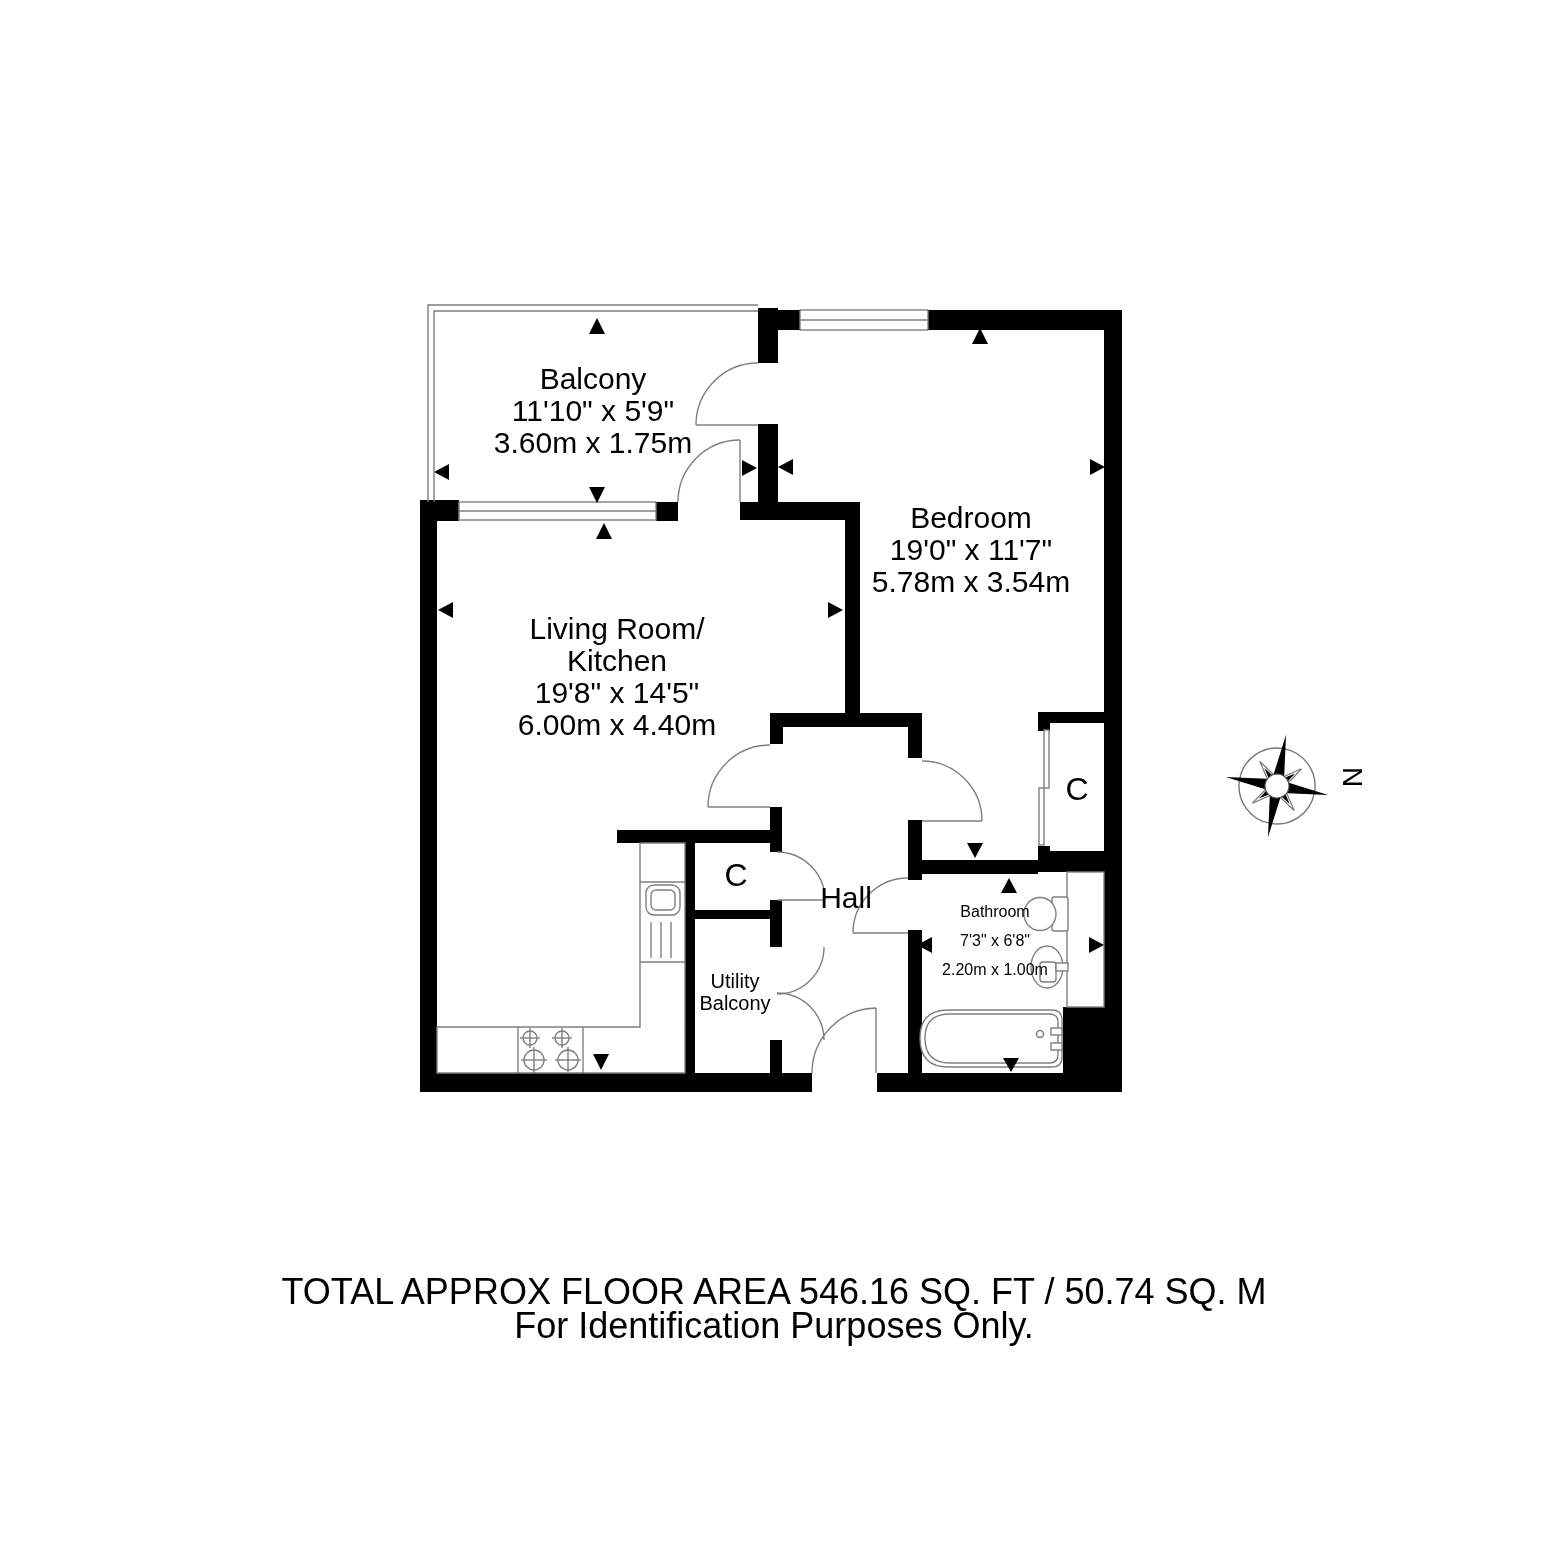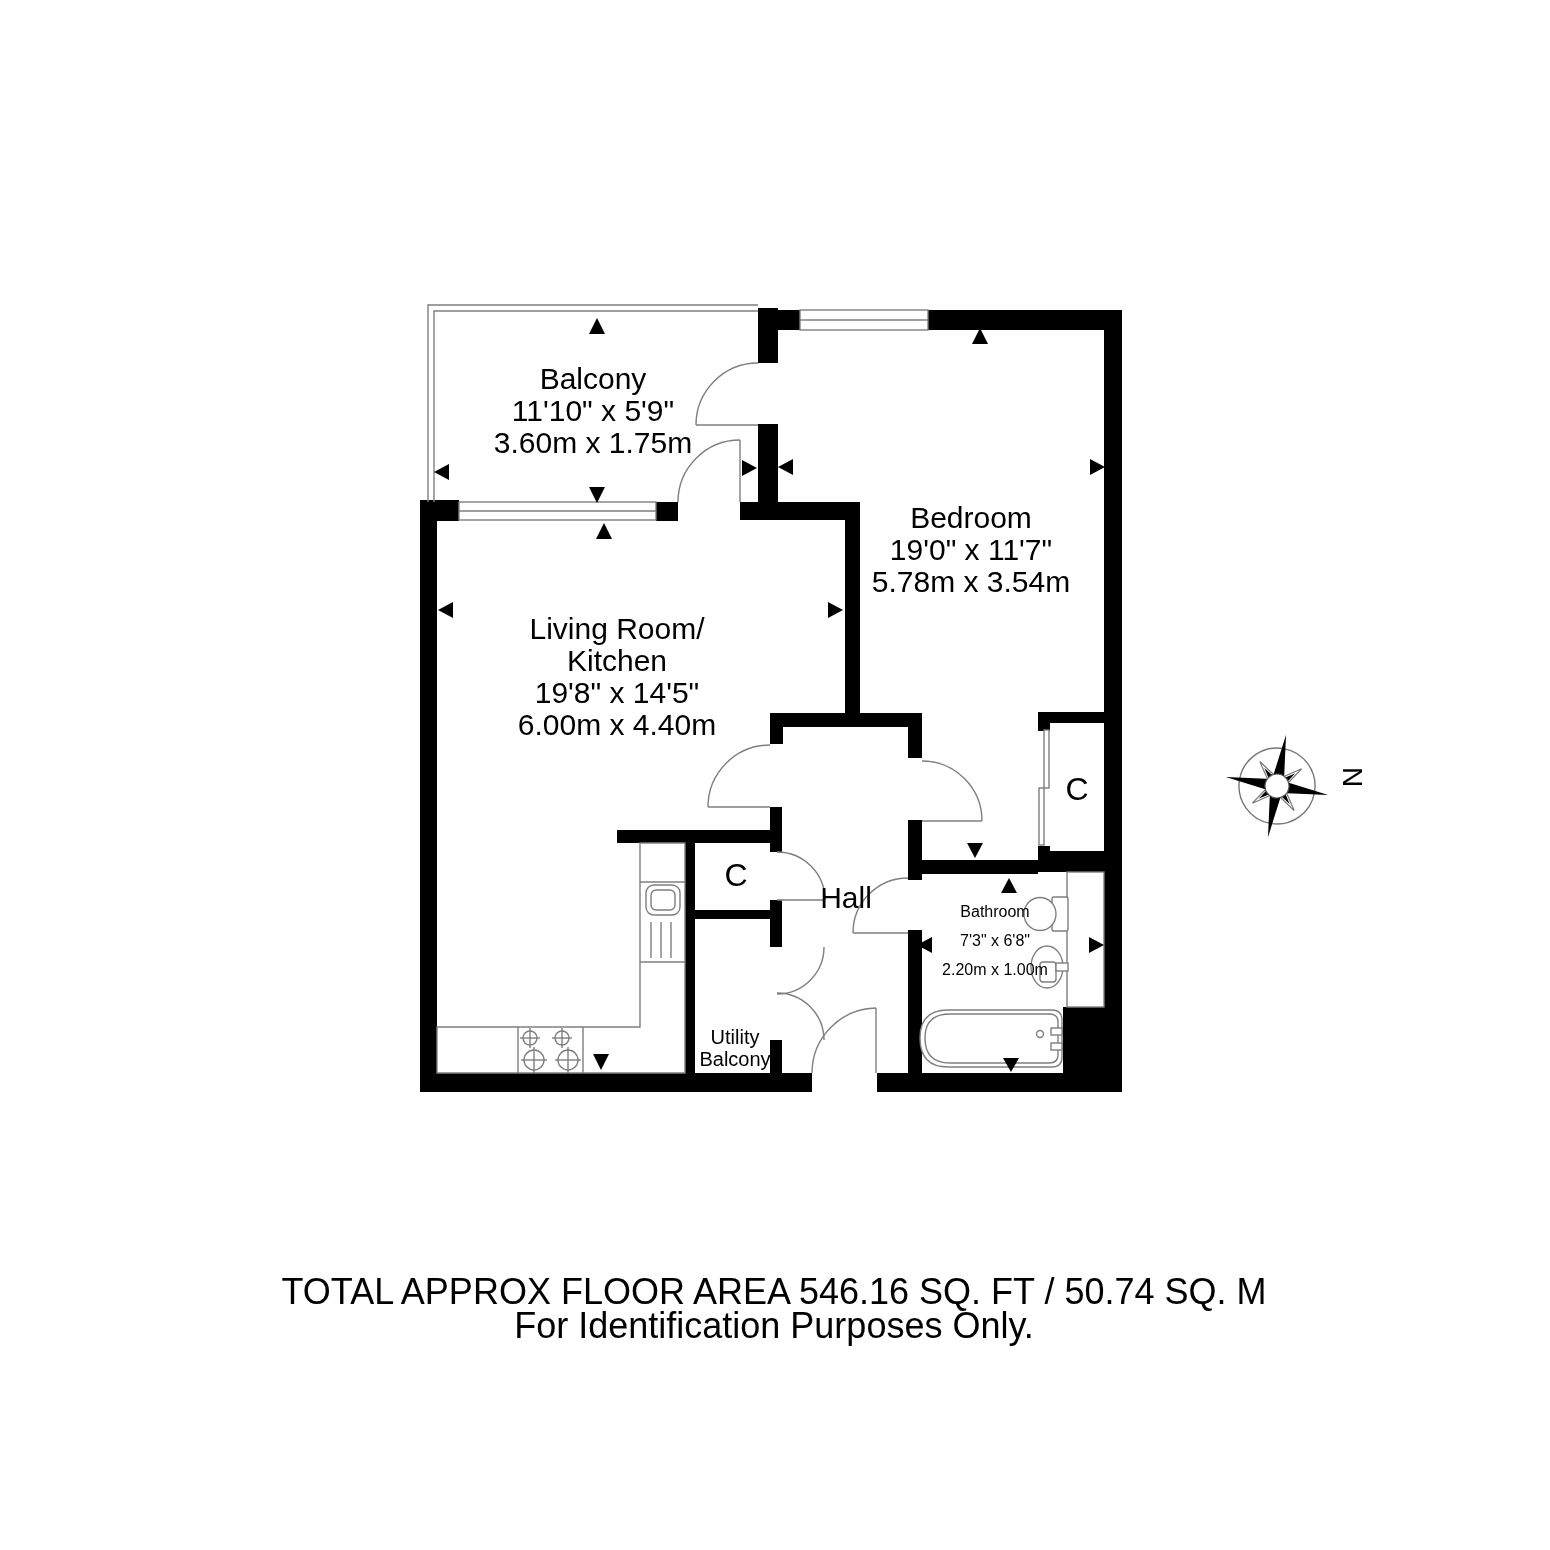--- a/index.html
+++ b/index.html
@@ -249,21 +249,21 @@
   </div>
 
   <div class="lbl c-lbl" style="left:736px; top:875px;">
     <div>C</div>
   </div>
 
   <div class="lbl c-lbl" style="left:1077px; top:789px;">
     <div>C</div>
   </div>
 
-  <div class="lbl util-lbl" style="left:735px; top:1048px;">
+  <div class="lbl util-lbl" style="left:735px; top:992px;">
     <div>Utility</div>
     <div>Balcony</div>
   </div>
 
   <div class="lbl footer-lbl" style="left:774px; top:1309px;">
     <div>TOTAL APPROX FLOOR AREA 546.16 SQ. FT / 50.74 SQ. M</div>
     <div>For Identification Purposes Only.</div>
   </div>
 
 </div>

